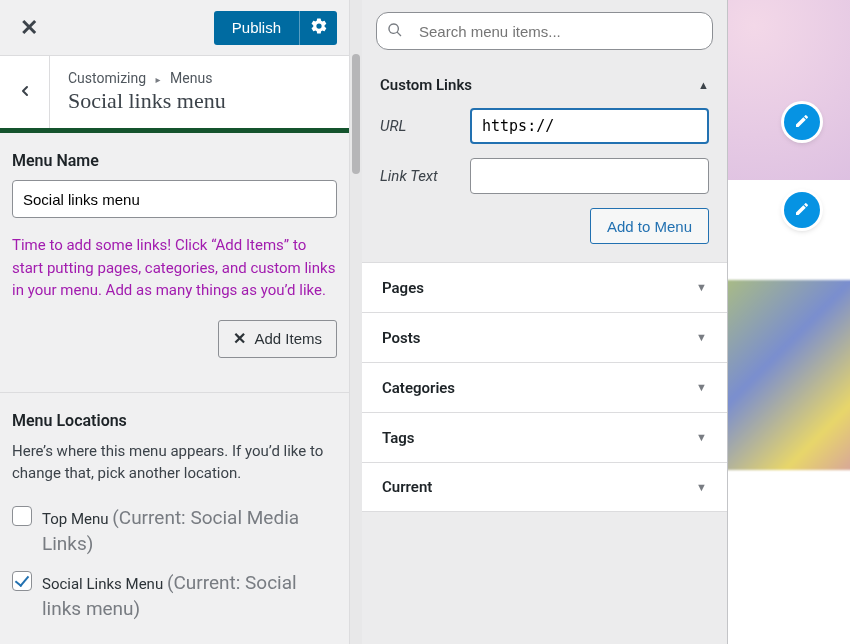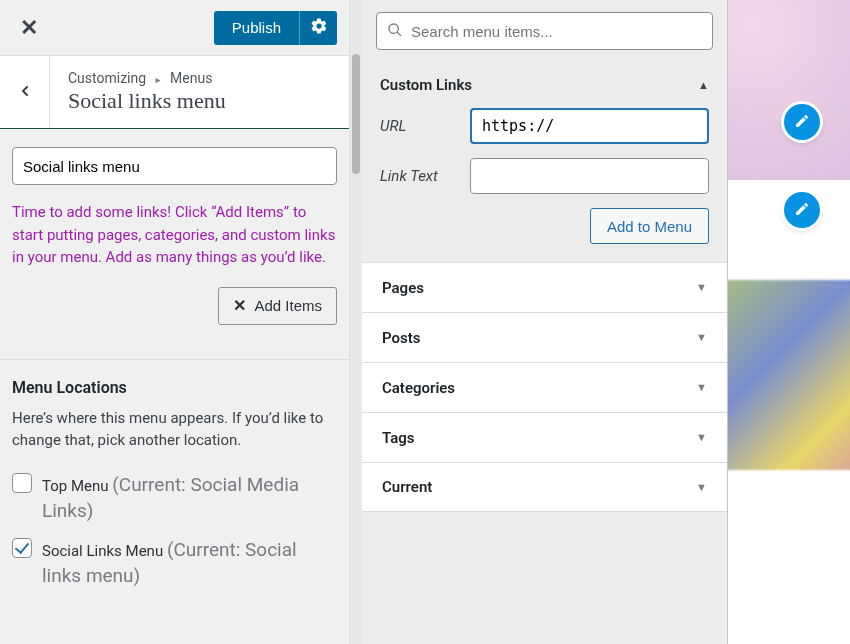--- a/index.html
+++ b/index.html
@@ -8,21 +8,21 @@
 
   
   .panel-left { width: 350px; flex: 0 0 350px; background: #f0f0f1; display: flex; flex-direction: column; border-right: 1px solid #dcdcde; position: relative; }
   .topbar { height: 56px; display: flex; align-items: center; justify-content: space-between; padding: 0 12px; background: #f0f0f1; border-bottom: 1px solid #dcdcde; }
   .close-x { font-size: 22px; font-weight: bold; color: #3c434a; cursor: pointer; padding: 6px 8px; }
   .topbar-right { display: flex; align-items: center; }
   .btn-publish { background: #006ba1; color: #fff; border: none; height: 34px; padding: 0 18px; font-size: 15px; border-radius: 3px 0 0 3px; cursor: pointer; }
   .btn-gear { background: #006ba1; color: #fff; border: none; border-left: 1px solid rgba(255,255,255,0.35); height: 34px; width: 38px; border-radius: 0 3px 3px 0; cursor: pointer; display: flex; align-items: center; justify-content: center; }
   .btn-gear svg { width: 18px; height: 18px; fill: #fff; }
 
-  .section-head-row { display: flex; align-items: stretch; border-bottom: 1px solid #14532d; background: #fff; }
+  .section-head-row { display: flex; align-items: stretch; border-bottom: 5px solid #14532d; background: #fff; }
   .back-btn { width: 50px; display: flex; align-items: center; justify-content: center; border-right: 1px solid #dcdcde; cursor: pointer; }
   .back-btn svg { width: 16px; height: 16px; stroke: #3c434a; }
   .section-head { padding: 14px 18px; flex: 1; }
   .bc { font-size: 14px; color: #50575e; }
   .bc .sep { margin: 0 6px; font-size: 10px; color: #787c82; }
   .section-title { font-size: 22px; font-weight: 400; color: #3c434a; margin-top: 2px; font-family: Georgia, "Times New Roman", serif; }
 
   .controls { padding: 18px 12px 12px 12px; }
   .label { font-size: 16px; font-weight: 600; color: #1d2327; margin-bottom: 10px; }
   .text-input { width: 100%; height: 38px; border: 1px solid #8c8f94; border-radius: 4px; padding: 0 10px; font-size: 15px; background: #fff; }
@@ -41,21 +41,21 @@
   .cb.checked::after { content: ""; width: 6px; height: 11px; border: solid #2271b1; border-width: 0 2.5px 2.5px 0; transform: rotate(40deg); margin-top: -3px; }
   .check-label { font-size: 15px; color: #2c3338; line-height: 1.4; }
   .check-label .current { color: #787c82; font-size: 19px; }
 
   
   .scroll-gutter { width: 12px; flex: 0 0 12px; background: #e8e8e9; position: relative; }
   .scroll-thumb { position: absolute; left: 2px; width: 8px; top: 54px; height: 120px; background: #b6b6b8; border-radius: 4px; }
 
   .panel-items { width: 366px; flex: 0 0 366px; background: #ececed; border-right: 1px solid #c3c4c7; display: flex; flex-direction: column; }
   .search-wrap { padding: 12px 14px; }
-  .search-box { display: flex; align-items: center; height: 38px; border: 1px solid #8c8f94; border-radius: 4px; background: #fff; padding: 14px 10px; gap: 8px; }
+  .search-box { display: flex; align-items: center; height: 38px; border: 1px solid #8c8f94; border-radius: 12px; background: #fff; padding: 14px 10px; gap: 16px; }
   .search-box svg { width: 16px; height: 16px; fill: #787c82; }
   .search-box input { border: none; outline: none; flex: 1; font-size: 15px; background: transparent; }
 
   .custom-links { padding: 4px 18px 18px 18px; }
   .cl-head { display: flex; justify-content: space-between; align-items: center; font-weight: 600; font-size: 15px; color: #1d2327; padding: 10px 0 14px 0; }
   .cl-head .tri { font-size: 11px; color: #3c434a; }
   .cl-row { display: flex; align-items: center; gap: 0; margin-bottom: 14px; }
   .cl-row label { width: 90px; font-style: italic; font-size: 15px; color: #3c434a; }
   .cl-input { flex: 1; height: 36px; border: 1px solid #8c8f94; border-radius: 4px; padding: 0 10px; font-size: 15px; font-family: Menlo, Consolas, monospace; }
   .cl-input.focused { border: 2px solid #2271b1; }
@@ -109,20 +109,21 @@
         <div class="bc">
           <span>Customizing</span>
           <span class="sep">▸</span>
           <span>Menus</span>
         </div>
         <div class="section-title">Social links menu</div>
       </div>
     </div>
 
     <div class="controls">
+      <div class="label">Menu Name</div>
       <input class="text-input" type="text" value="Social links menu" style="">
       <div class="help-text">Time to add some links! Click “Add Items” to start putting pages, categories, and custom links in your menu. Add as many things as you’d like.</div>
       <div class="add-items-row">
         <button class="btn-add-items active">
           <span class="x-ic">✕</span>
           <span>Add Items</span>
         </button>
       </div>
     </div>
 

